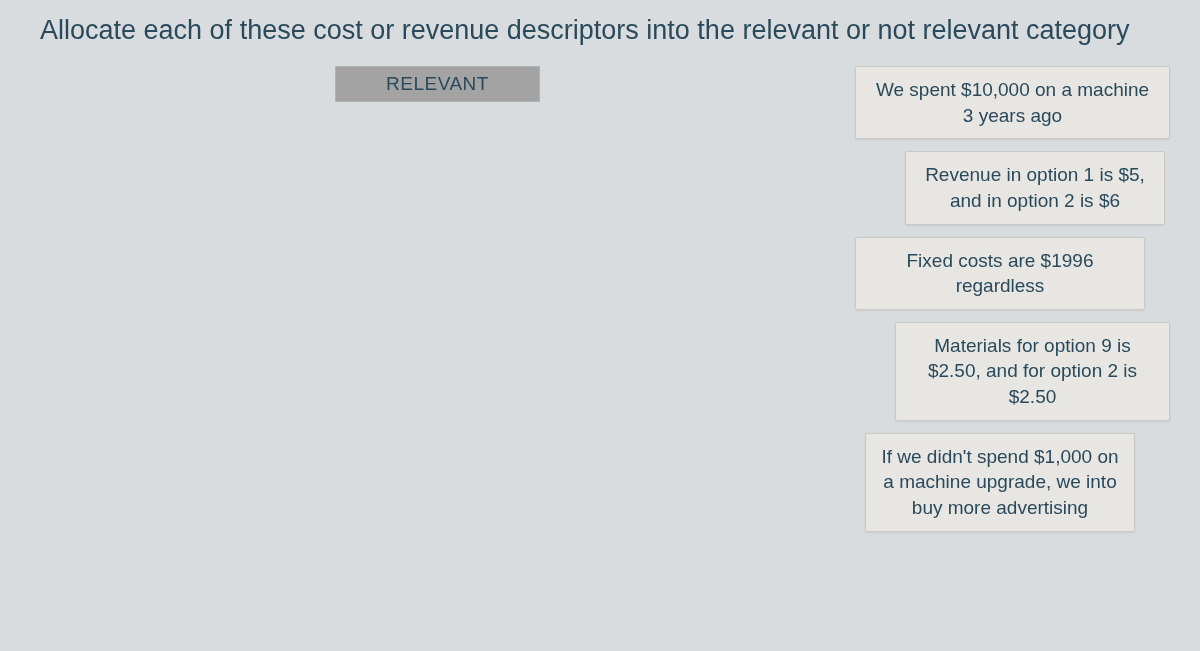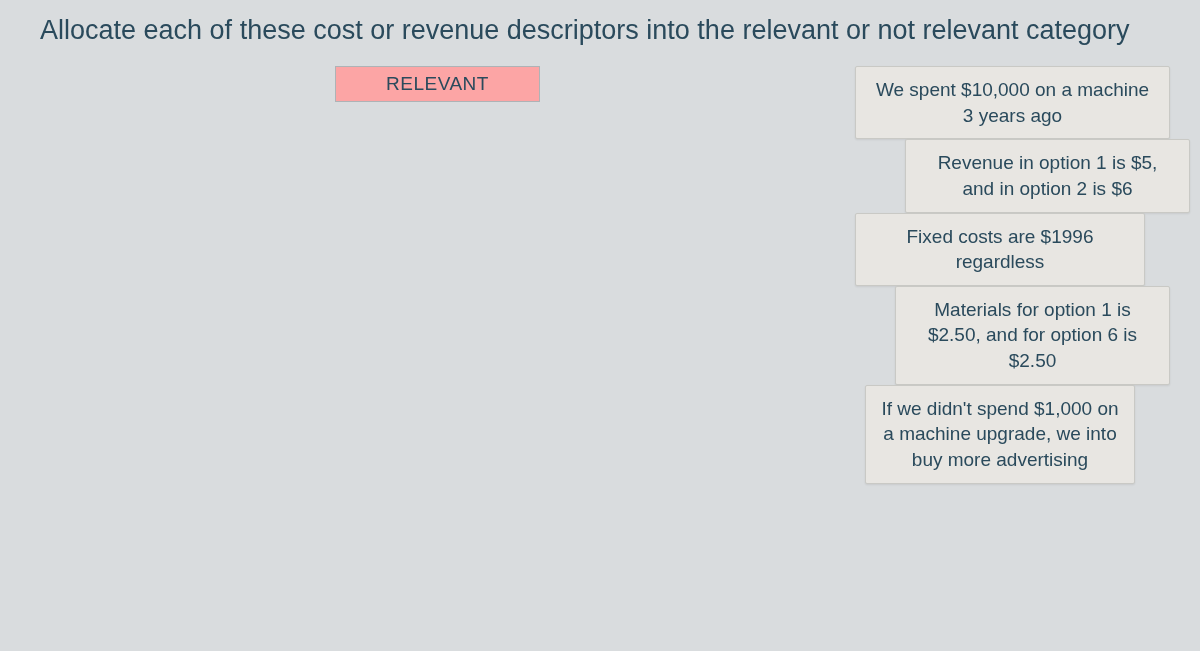--- a/index.html
+++ b/index.html
@@ -28,63 +28,63 @@
       display: flex;
       flex: 1;
     }
     .column {
       flex: 1;
       display: flex;
       flex-direction: column;
       align-items: center;
     }
     .col-header {
-      background: #fca5a5;
+      background: #a3a3a3;
       color: #2a4a5c;
       font-size: 19px;
       padding: 6px 50px;
       border: 1px solid #aeb3b6;
       letter-spacing: 0.5px;
     }
     .items-panel {
       width: 315px;
       display: flex;
       flex-direction: column;
-      gap: 0;
+      gap: 12px;
       padding-top: 0px;
     }
     .item {
       background: #e8e6e2;
       border: 1px solid #c9c9c5;
       border-radius: 2px;
       padding: 10px 14px;
       color: #2a4a5c;
       font-size: 19px;
       text-align: center;
       line-height: 1.35;
       cursor: move;
       box-shadow: 0 1px 2px rgba(0,0,0,0.08);
     }
-    .item:nth-child(2) { margin-left: 50px; width: 285px; }
+    .item:nth-child(2) { margin-left: 50px; width: 260px; }
     .item:nth-child(3) { margin-left: 0px; width: 290px; }
     .item:nth-child(4) { margin-left: 40px; width: 275px; }
     .item:nth-child(5) { margin-left: 10px; width: 270px; }
   </style>
 </head>
 <body>
 
 <div class="container">
   <div class="question">Allocate each of these cost or revenue descriptors into the relevant or not relevant category</div>
   <div class="main-area">
     <div class="drop-columns">
       <div class="column">
         <div class="col-header">RELEVANT</div>
       </div>
     </div>
     <div class="items-panel">
       <div class="item">We spent $10,000 on a machine 3 years ago</div>
       <div class="item">Revenue in option 1 is $5, and in option 2 is $6</div>
       <div class="item">Fixed costs are $1996 regardless</div>
-      <div class="item">Materials for option 1 is $2.50, and for option 6 is $2.50</div>
+      <div class="item">Materials for option 9 is $2.50, and for option 2 is $2.50</div>
       <div class="item">If we didn't spend $1,000 on a machine upgrade, we into buy more advertising</div>
     </div>
   </div>
 </div>
 
 </body></html>

